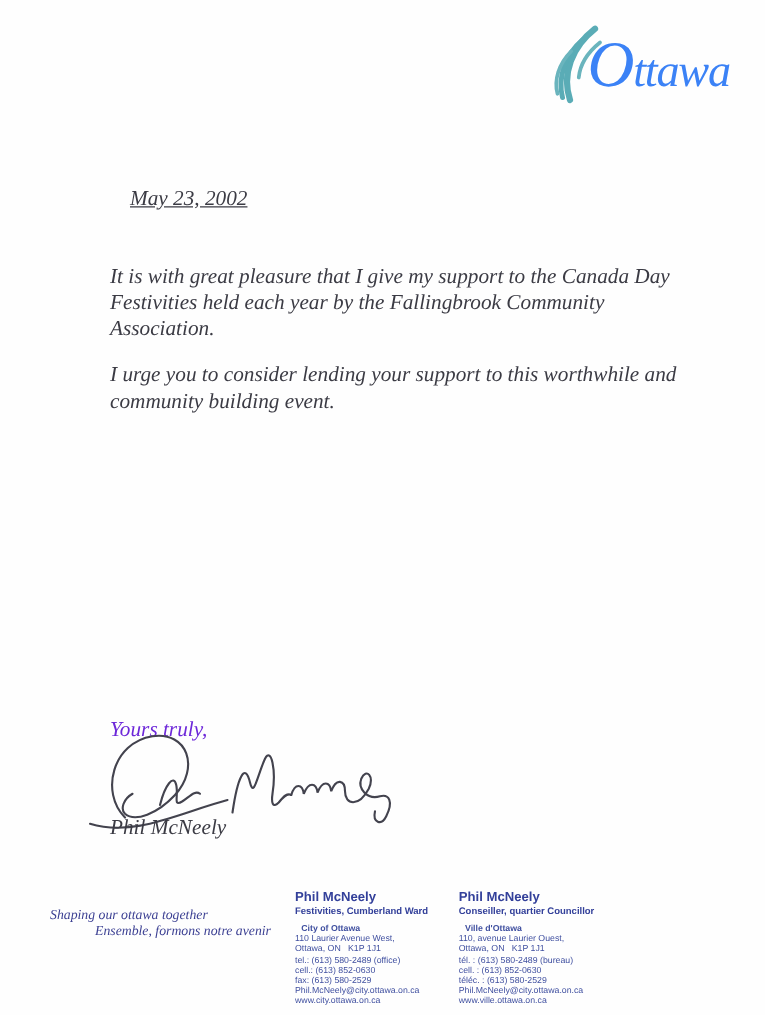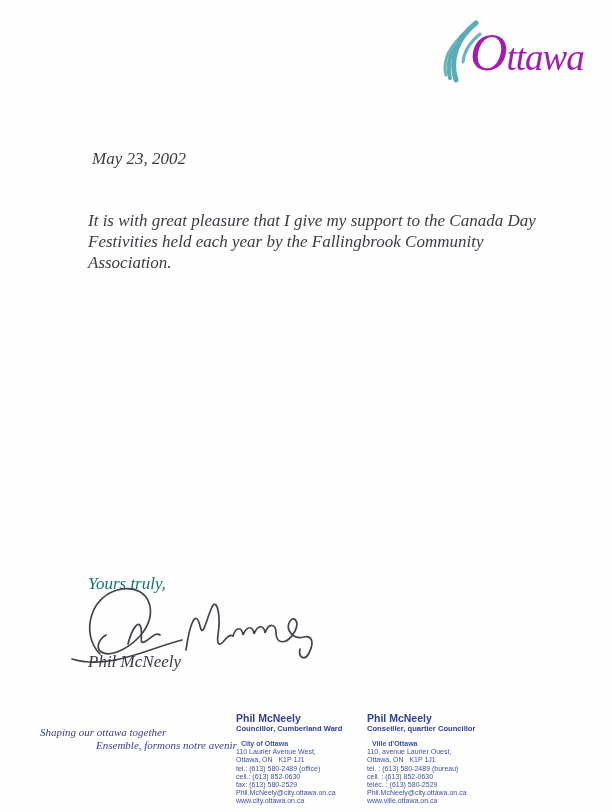--- a/index.html
+++ b/index.html
@@ -12,55 +12,55 @@
   }
 
   
   .logo{position:absolute;top:16px;left:436px;width:168px;height:80px;}
   .logo-swoosh{position:absolute;left:0;top:4px;}
   .logo-word{
     position:absolute;left:34px;top:2px;
     font-family:"Liberation Serif", serif;
     font-style:italic;
     font-size:37px;
-    color:#a21caf;
+    color:#3b82f6;
     letter-spacing:-1px;
     line-height:70px;
   }
   .logo-word::first-letter{font-size:52px;}
 
   
   .letter-body{
     position:absolute;left:88px;top:148px;width:464px;
     font-style:italic;
     font-size:17px;
     line-height:21px;
     color:#3b3b44;
   }
-  .letter-date{margin:0 0 41px 4px;}
+  .letter-date{margin:0 0 41px 16px;text-decoration:underline;}
   .letter-body p{margin:16px 0 14px 0; white-space:pre-wrap;}
 
   .closing{
     position:absolute;left:88px;top:574px;
-    font-style:italic;font-size:17px;color:#0f766e;
+    font-style:italic;font-size:17px;color:#6d28d9;
   }
   .signature{position:absolute;left:66px;top:578px;}
   .signature path{fill:none;stroke:#43434e;stroke-width:1.7;stroke-linecap:round;}
   .signer{
     position:absolute;left:88px;top:652px;
     font-style:italic;font-size:17px;color:#3b3b44;
   }
 
   
   .tagline{
     position:absolute;left:40px;top:726px;
     font-style:italic;font-size:11px;line-height:13px;
     color:#3c4093;
   }
-  .tagline-fr{margin-left:56px;}
+  .tagline-fr{margin-left:36px;}
 
   .contact{
     position:absolute;top:712px;width:130px;
     font-family:"Liberation Sans", sans-serif;
     color:#4050a0;
   }
   .contact-en{left:236px;}
   .contact-fr{left:367px;}
   .contact-name{font-size:10.5px;font-weight:bold;color:#33409a;line-height:12px;}
   .contact-title{font-size:7.6px;font-weight:bold;color:#33409a;line-height:9px;margin-bottom:7px;}
@@ -78,20 +78,21 @@
       <path d="M30,12 C16,24 10,42 14,58" fill="none" stroke="#5aacb6" stroke-width="4" stroke-linecap="round"></path>
       <path d="M21,21 C11,31 7,44 10,55" fill="none" stroke="#6ab4bd" stroke-width="3" stroke-linecap="round"></path>
       <path d="M44,14 C34,22 28,32 27,42" fill="none" stroke="#6ab4bd" stroke-width="3" stroke-linecap="round"></path>
     </svg>
     <div class="logo-word">Ottawa</div>
   </div>
 
   <div class="letter-body">
     <div class="letter-date">May 23, 2002</div>
     <p>It is with great pleasure that I give my support to the Canada Day Festivities held each year by the Fallingbrook Community Association.</p>
+    <p>I urge you to consider lending your support to this worthwhile and community building event.</p>
   </div>
 
   <div class="closing">Yours truly,</div>
 
   <svg class="signature" width="252" height="100" viewBox="0 0 252 100">
     <path d="M34,76 C14,56 24,16 56,11 C84,7 94,36 74,58 C60,73 42,80 34,73 C30,69 33,61 40,57"></path>
     <path d="M6,81 C42,92 78,72 116,62"></path>
     <path d="M62,66 C66,50 73,41 75,50 C77,59 72,68 80,63 C86,59 90,54 94,57"></path>
     <path d="M120,72 C124,44 130,31 134,48 C137,61 140,42 146,29 C151,19 155,38 152,57 C151,64 152,69 157,64 C161,59 164,56 167,58"></path>
     <path d="M167,58 C170,48 176,49 177,57 C181,47 187,48 188,56 C192,46 198,47 199,55 C203,44 210,46 210,55 C210,66 221,68 229,53 C234,43 227,36 223,45 C220,53 228,62 238,59 C245,57 249,63 243,75 C239,83 232,80 234,71"></path>
@@ -99,21 +100,21 @@
 
   <div class="signer">Phil McNeely</div>
 
   <div class="tagline">
     <div class="tagline-en">Shaping our ottawa together</div>
     <div class="tagline-fr">Ensemble, formons notre avenir</div>
   </div>
 
   <div class="contact contact-en">
     <div class="contact-name">Phil McNeely</div>
-    <div class="contact-title">Councillor, Cumberland Ward</div>
+    <div class="contact-title">Festivities, Cumberland Ward</div>
     <div class="contact-org">City of Ottawa</div>
     <span class="contact-line">110 Laurier Avenue West,</span>
     <span class="contact-line">Ottawa, ON   K1P 1J1</span>
     <span class="contact-line">tel.: (613) 580-2489 (office)</span>
     <span class="contact-line">cell.: (613) 852-0630</span>
     <span class="contact-line">fax: (613) 580-2529</span>
     <span class="contact-line">Phil.McNeely@city.ottawa.on.ca</span>
     <span class="contact-line">www.city.ottawa.on.ca</span>
   </div>
 

